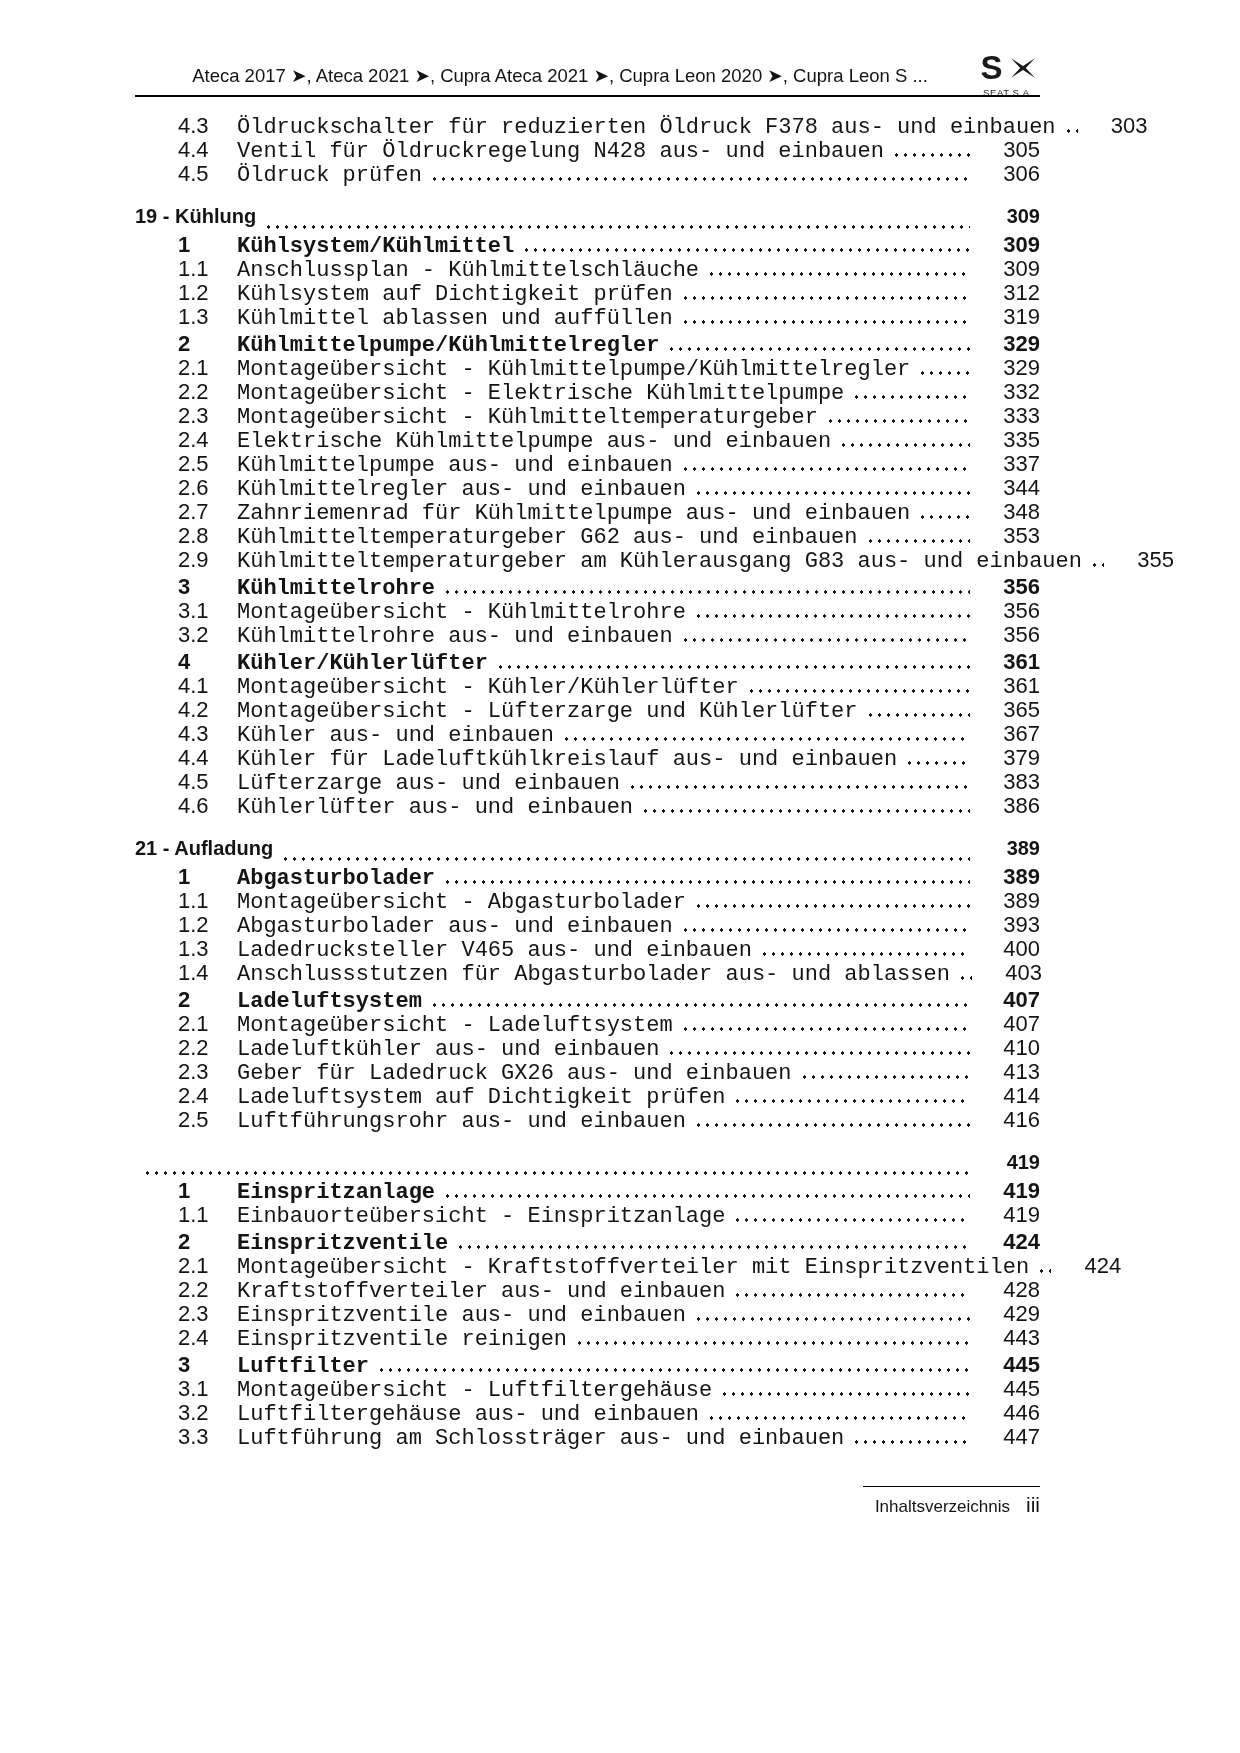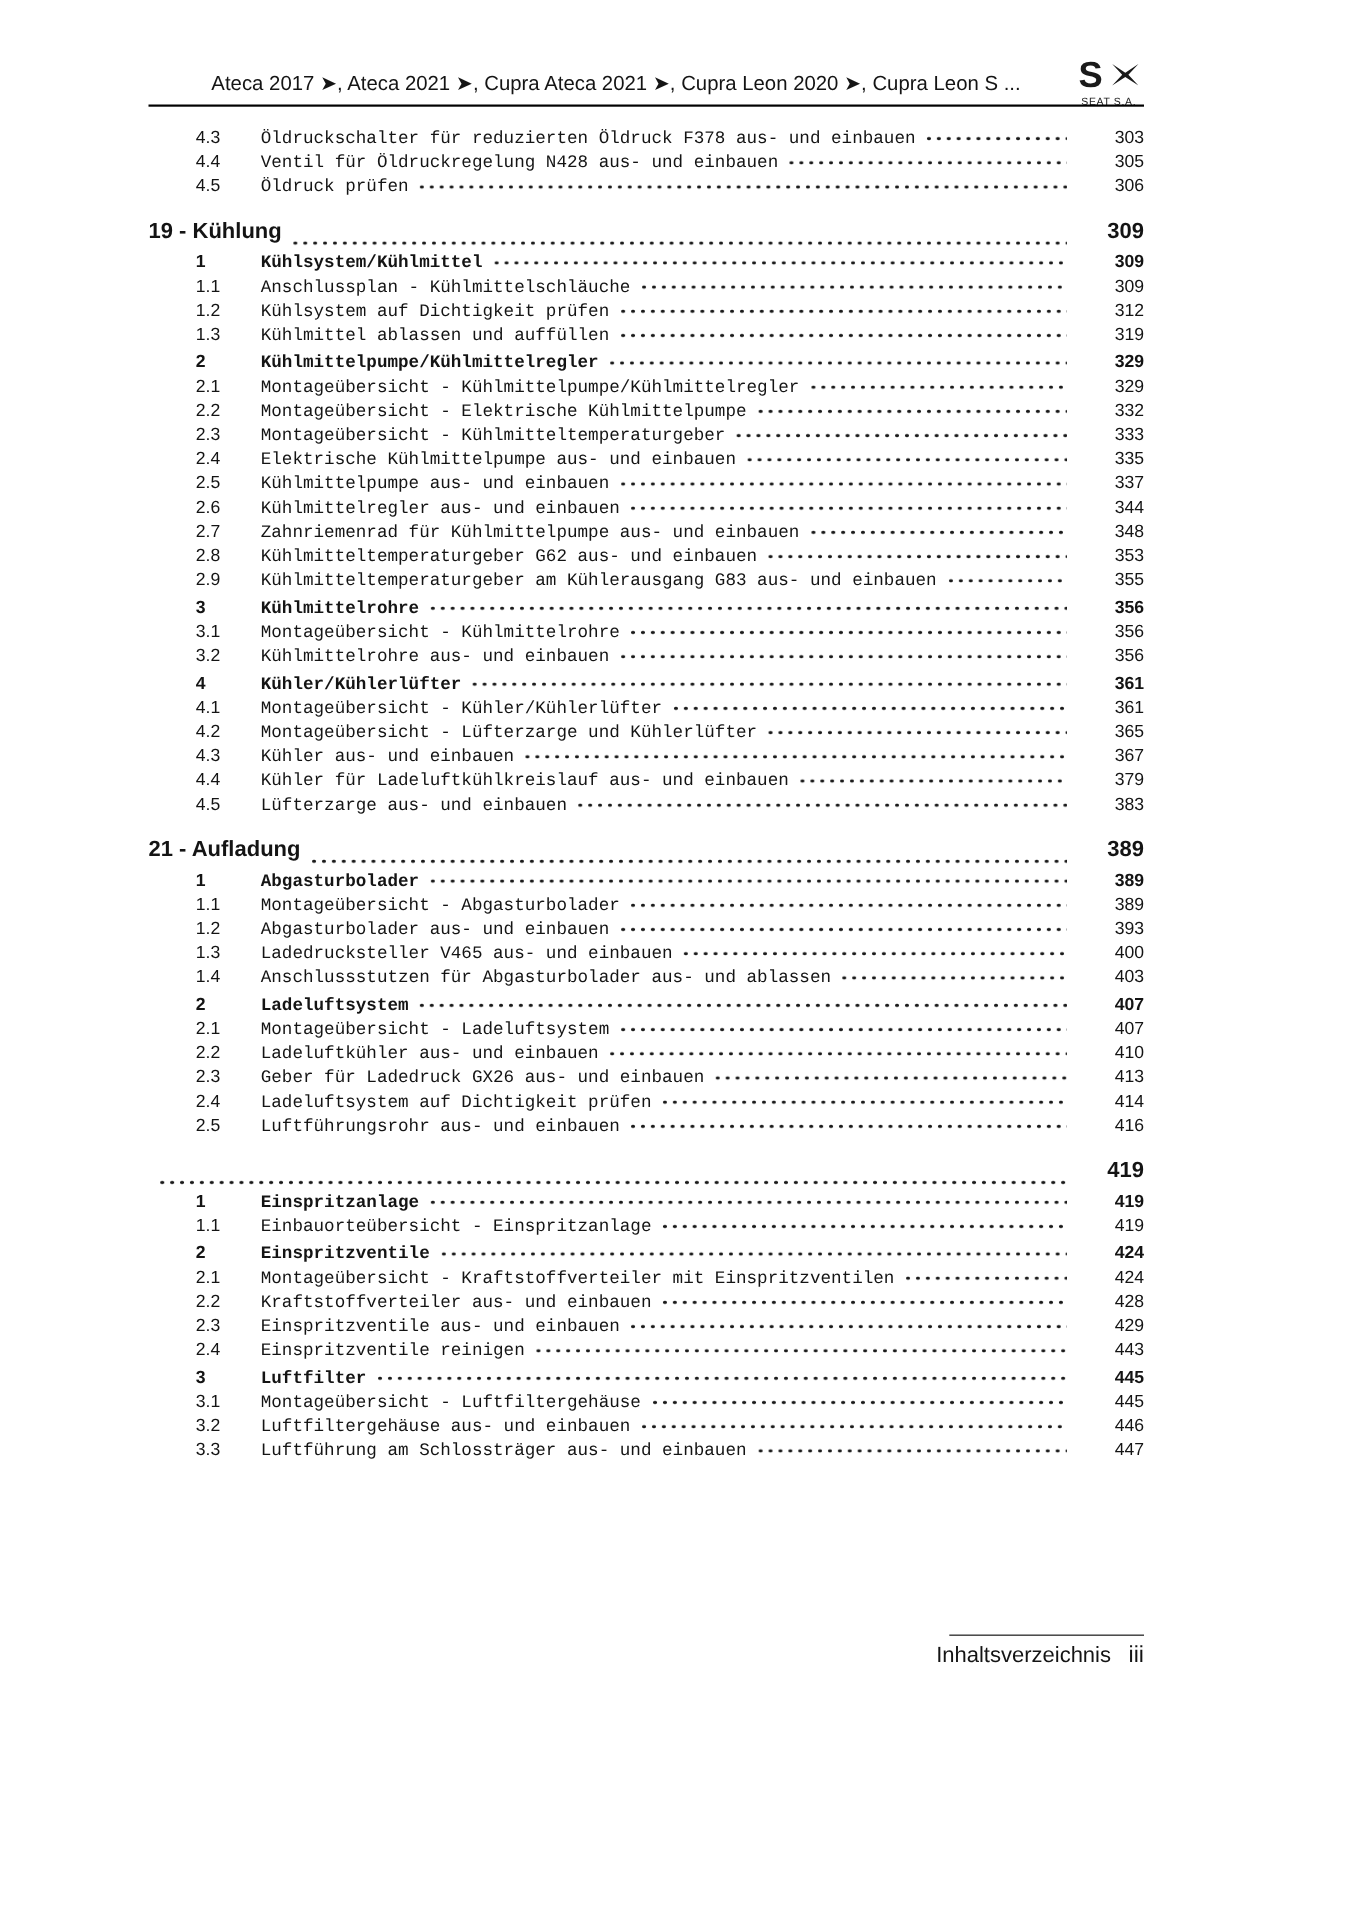--- a/index.html
+++ b/index.html
@@ -24,41 +24,41 @@
 
   
   .logo { position: absolute; left: 963px; top: 50px; width: 90px; text-align: center; }
   .logo-glyphs { display: flex; align-items: center; justify-content: center; gap: 7px; height: 36px; }
   .seat-s { font-size: 33px; font-weight: bold; line-height: 34px; color: #1a1a1a; }
   .logo-caption { font-size: 9.5px; letter-spacing: 0.6px; margin-top: 1px; color: #1a1a1a; white-space: nowrap; }
 
   
   .toc { margin-top: 18px; }
   .toc-row { display: flex; align-items: baseline; white-space: nowrap; }
-  .entry-row { font-size: 16px; line-height: 22px; padding-left: 43px; align-items: center; }
+  .entry-row { font-size: 22px; line-height: 22px; padding-left: 43px; }
   .entry-row .num { flex: none; width: 59px; }
   .entry-row .title { flex: none; font-family: Liberation Mono, monospace; }
   .lvl1 { font-weight: bold; margin-top: 3px; }
   .chapter-row { font-size: 20px; font-weight: bold; line-height: 26px; margin-top: 16px; margin-bottom: 5px; align-items: flex-end; }
   .chapter-label { flex: none; }
   .dots {
     flex: 1; min-width: 14px; height: 4px;
     margin: 0 14px 0 8px;
     background-image: radial-gradient(circle, #1a1a1a 1.5px, transparent 1.7px);
     background-size: 9px 4px;
     background-position: left bottom;
     background-repeat: repeat-x;
   }
   .page-num { flex: none; width: 56px; text-align: right; }
 
   
   .footer { position: absolute; left: 863px; top: 1486px; width: 177px; }
   .footer-rule { border-top: 1.5px solid #000; height: 0; }
   .footer-text { display: flex; align-items: baseline; justify-content: flex-end; gap: 16px; margin-top: 7px; }
-  .footer-label { font-size: 20px; }
+  .footer-label { font-size: 17px; }
   .footer-page { font-size: 21px; line-height: 21px; }
 </style>
 </head>
 <body>
 
 <div class="logo">
   <div class="logo-glyphs">
     <span class="seat-s">S</span>
     <svg width="26" height="24" viewBox="0 0 24 22">
       <path d="M1 2 L12 9.2 L23 2 L14.6 11 L23 20 L12 12.8 L1 20 L9.4 11 Z" fill="#1a1a1a"></path>
@@ -228,20 +228,26 @@
         <span class="title">Kühler für Ladeluftkühlkreislauf aus- und einbauen</span>
         <span class="dots"></span>
         <span class="page-num">379</span>
       </div>
       <div class="toc-row entry-row lvl2">
         <span class="num">4.5</span>
         <span class="title">Lüfterzarge aus- und einbauen</span>
         <span class="dots"></span>
         <span class="page-num">383</span>
       </div>
+      <div class="toc-row entry-row lvl2">
+        <span class="num">4.6</span>
+        <span class="title">Kühlerlüfter aus- und einbauen</span>
+        <span class="dots"></span>
+        <span class="page-num">386</span>
+      </div>
       <div class="toc-row chapter-row">
         <span class="chapter-label">21 - Aufladung</span>
         <span class="dots"></span>
         <span class="page-num">389</span>
       </div>
       <div class="toc-row entry-row lvl1">
         <span class="num">1</span>
         <span class="title">Abgasturbolader</span>
         <span class="dots"></span>
         <span class="page-num">389</span>

